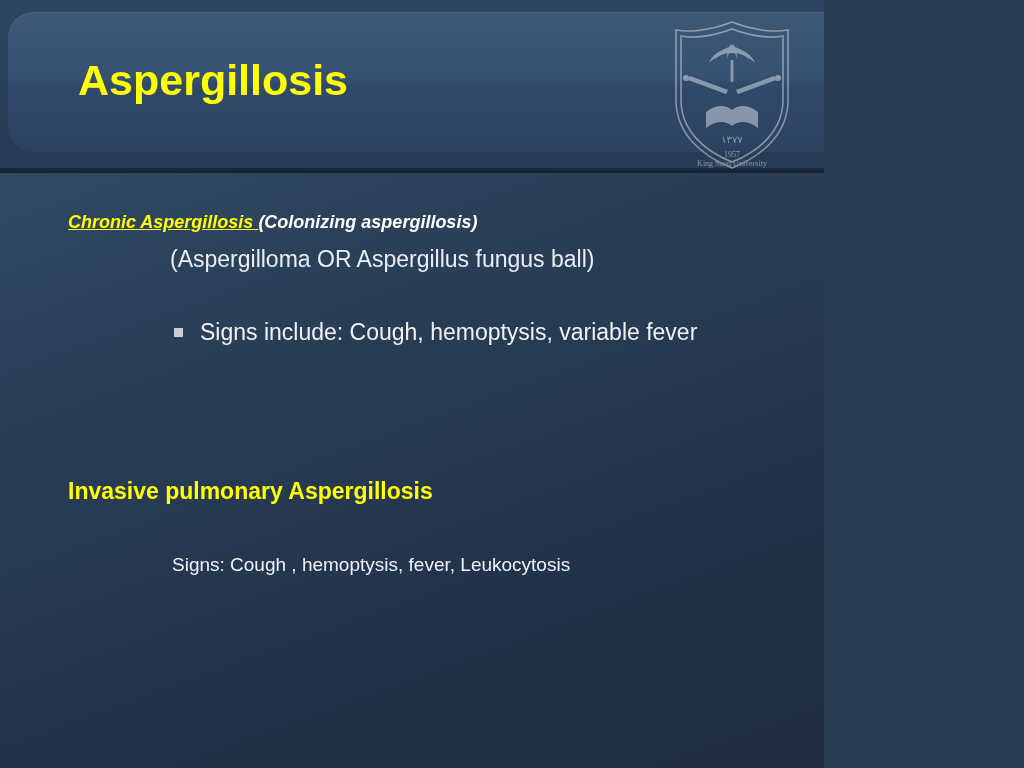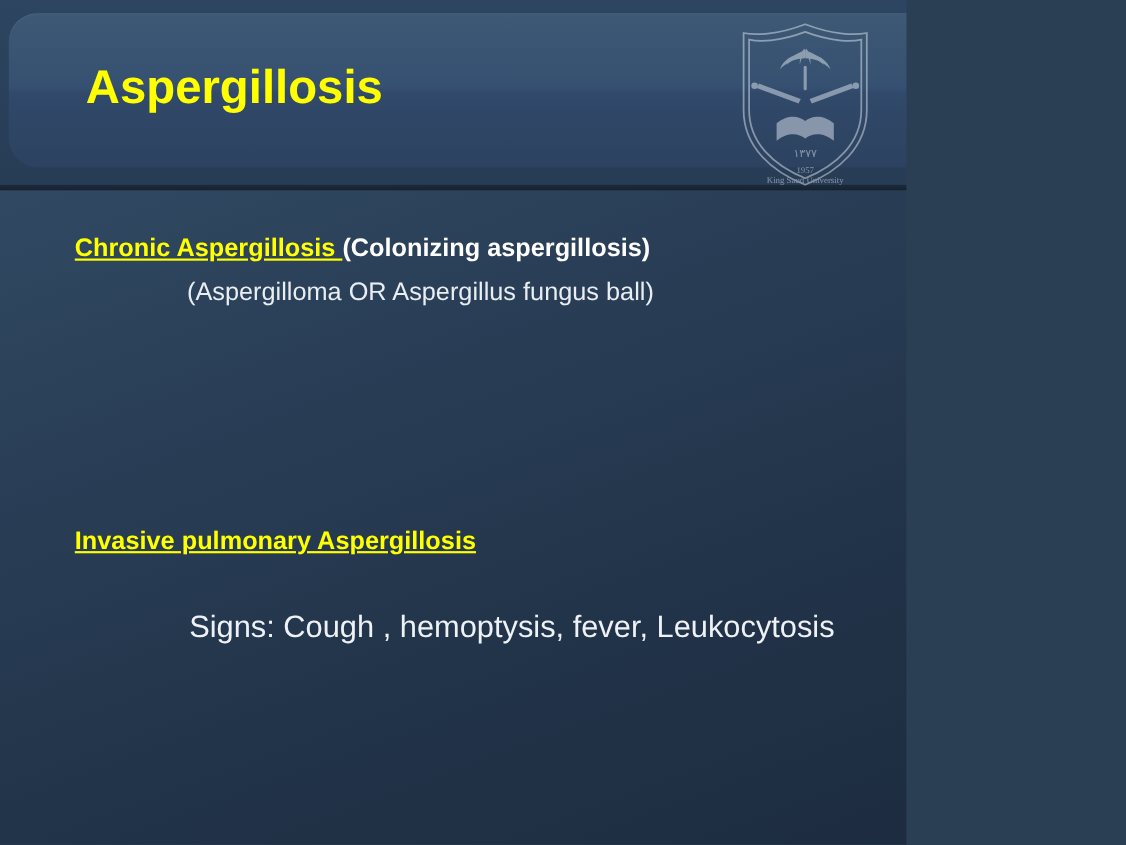--- a/index.html
+++ b/index.html
@@ -72,24 +72,25 @@
   .content {
     position: absolute;
     left: 0;
     top: 168px;
     width: 1024px;
     height: 600px;
   }
   .block { position: absolute; }
 
   .head-line {
-    font-size: 23px;
+    font-size: 18px;
     font-weight: bold;
     color: #ffffff;
     white-space: nowrap;
+    font-style: italic;
   }
   .head-line .hl-yellow {
     color: #ffff00;
     text-decoration: underline;
   }
   .sub-line {
     font-size: 23px;
     color: #e9eef3;
     white-space: nowrap;
     font-weight: normal;
@@ -106,30 +107,29 @@
     display: inline-block;
     width: 9px;
     height: 9px;
     background: #c9cfd6;
     margin-right: 17px;
     flex: none;
     position: relative;
     top: -3px;
   }
   .plain-line {
-    font-size: 28px;
+    font-size: 19px;
     color: #eef2f6;
     white-space: nowrap;
     margin-bottom: 9px;
   }
   .head2 {
     font-size: 23px;
     font-weight: bold;
     color: #ffff00;
-    text-decoration: underline;
     white-space: nowrap;
   }
 </style>
 </head>
 <body>
 
 <div class="slide">
 
   <div class="header-band"></div>
   <div class="header-rule"></div>
@@ -171,20 +171,24 @@
     </svg>
   </div>
 
   <div class="content">
 
     <div class="block" style="left:68px; top:44px;">
       <div class="head-line"><span class="hl-yellow">Chronic Aspergillosis </span><span>(Colonizing aspergillosis)</span></div>
       <div class="sub-line" style="margin-left:102px; margin-top:13px;">(Aspergilloma  OR Aspergillus fungus ball)</div>
 
       <div style="margin-left:106px; margin-top:46px;">
+        <div class="bullet-row">
+          <span class="bullet-mark"></span>
+          <span>Signs include: Cough, hemoptysis, variable fever</span>
+        </div>
       </div>
     </div>
 
     <div class="block" style="left:68px; top:310px;">
       <div class="head2">Invasive pulmonary Aspergillosis</div>
       <div style="margin-left:104px; margin-top:49px;">
         <div class="plain-line">Signs: Cough , hemoptysis, fever, Leukocytosis</div>
       </div>
     </div>
 

